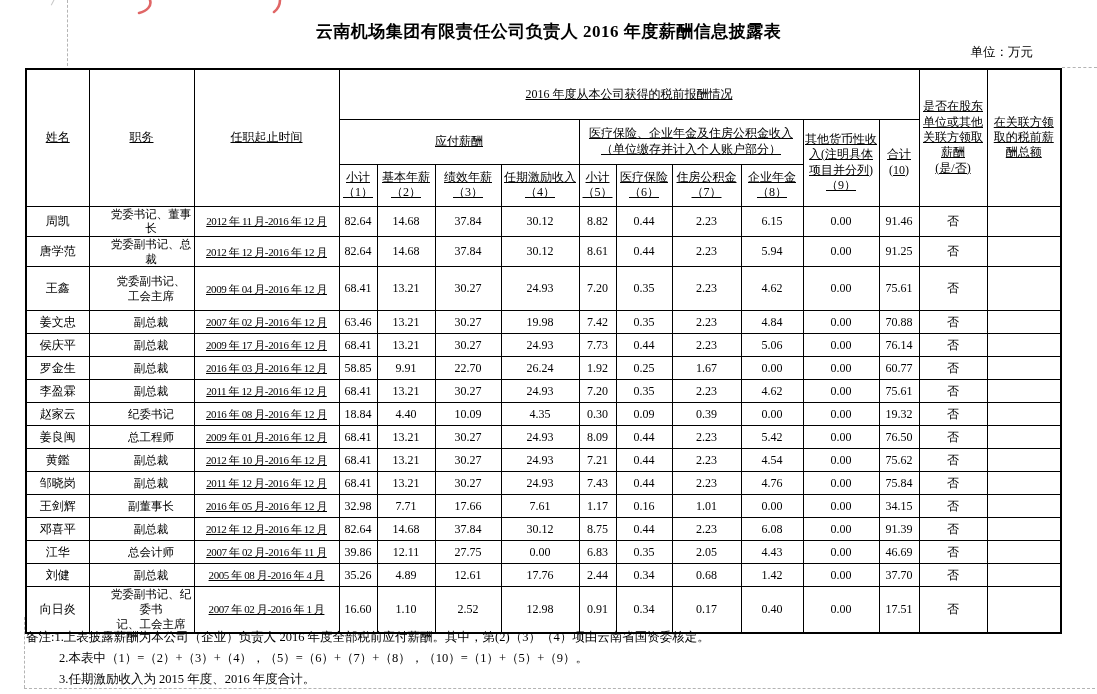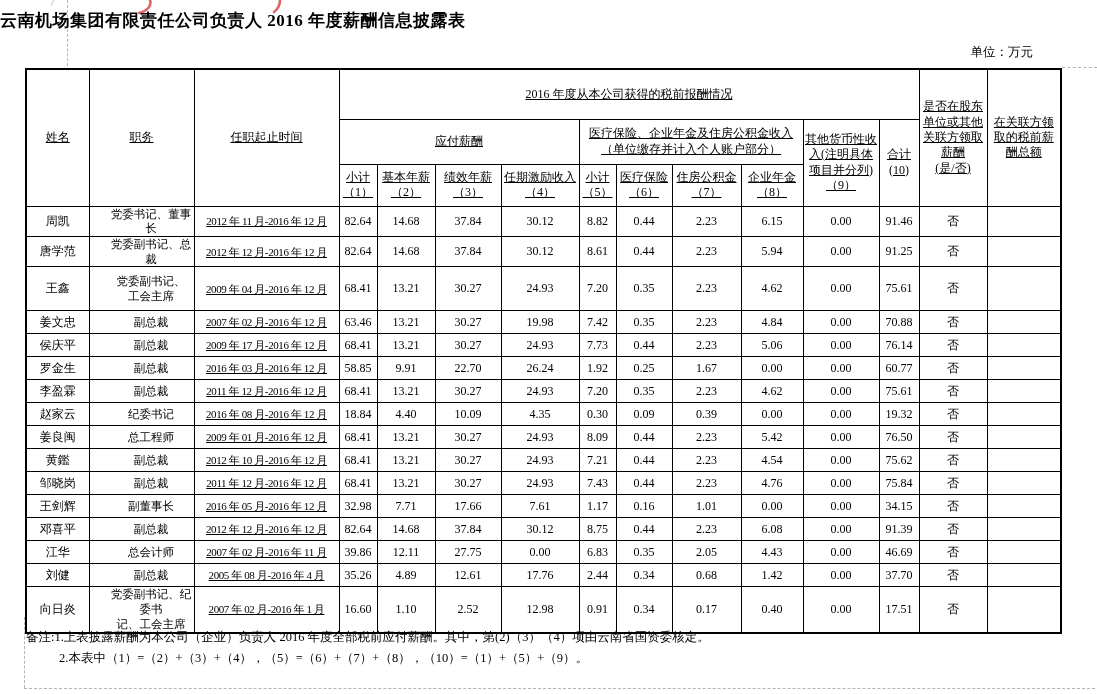--- a/index.html
+++ b/index.html
@@ -1,19 +1,19 @@
 <!DOCTYPE html>
 <html><head>
 <meta charset="utf-8">
 <style>
   html,body{margin:0;padding:0;background:#fff;}
   .page{position:relative;width:1097px;height:694px;background:#ffffff;overflow:hidden;
         font-family:"Liberation Serif","DejaVu Serif",serif;color:#000;
         border-right:2px solid #dcdcdc;}
-  .title{position:absolute;top:9px;left:0;width:1097px;text-align:left;
+  .title{position:absolute;top:20px;left:0;width:1097px;text-align:center;
          font-size:17px;font-weight:bold;letter-spacing:.5px;}
   .unit{position:absolute;top:44px;right:64px;font-size:12.5px;}
   table.salary{position:absolute;top:68px;left:25px;width:1035px;
          border-collapse:collapse;table-layout:fixed;border:2px solid #000;}
   th,td{border:1px solid #000;font-size:12px;font-weight:normal;text-align:center;
         vertical-align:middle;padding:0 1px;line-height:1.28;overflow:hidden;}
   thead th{white-space:pre-line;text-decoration:underline;}
   thead tr.h1{height:50px;}
   thead tr.h2{height:45px;}
   thead tr.h3{height:42px;}
@@ -385,15 +385,16 @@
           <td class="num">17.51</td>
           <td class="cjk">否</td>
           <td class="num"></td>
         </tr>
       </tbody>
   </table>
 
   <div class="notes">
     <div>备注:1.上表披露薪酬为本公司（企业）负责人 2016 年度全部税前应付薪酬。其中，第(2)（3）（4）项由云南省国资委核定。</div>
     <div class="indent">2.本表中（1）=（2）+（3）+（4），（5）=（6）+（7）+（8），（10）=（1）+（5）+（9）。</div>
+    <div class="indent">3.任期激励收入为 2015 年度、2016 年度合计。</div>
   </div>
 
 </div>
 
 </body></html>

